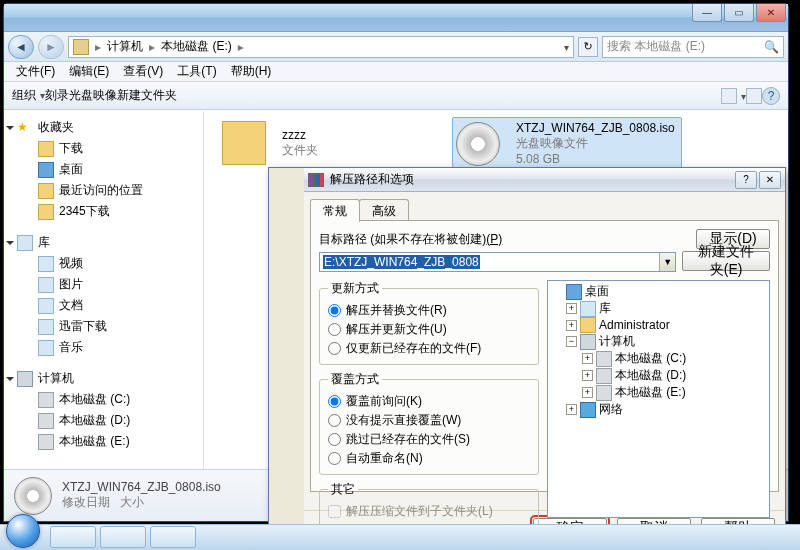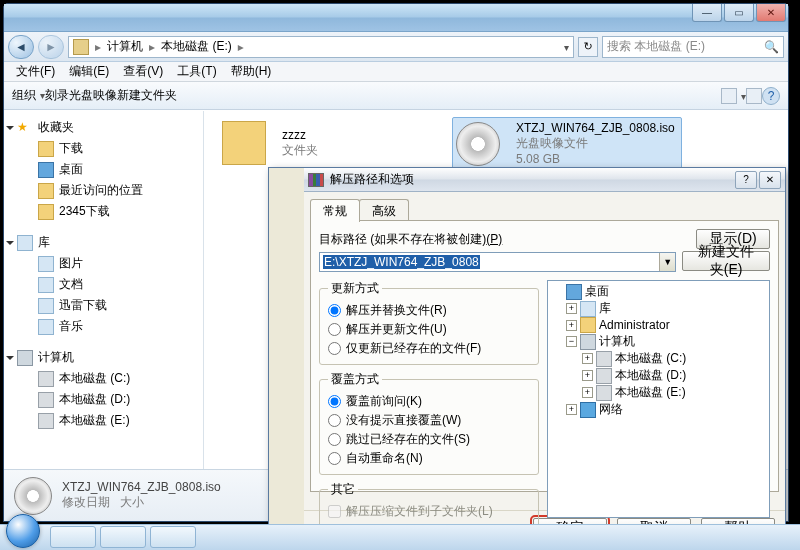--- a/index.html
+++ b/index.html
@@ -260,20 +260,24 @@
           </div>
       </div>
       <div class="nav-group">
         <div class="nav-head">
             <span class="tri open"></span>
             <span class="ic ic-lib"></span>
             <span>库</span>
           </div>
         <div class="nav-item">
             <span class="ic ic-lib"></span>
+            <span>视频</span>
+          </div>
+        <div class="nav-item">
+            <span class="ic ic-lib"></span>
             <span>图片</span>
           </div>
         <div class="nav-item">
             <span class="ic ic-lib"></span>
             <span>文档</span>
           </div>
         <div class="nav-item">
             <span class="ic ic-lib"></span>
             <span>迅雷下载</span>
           </div>

